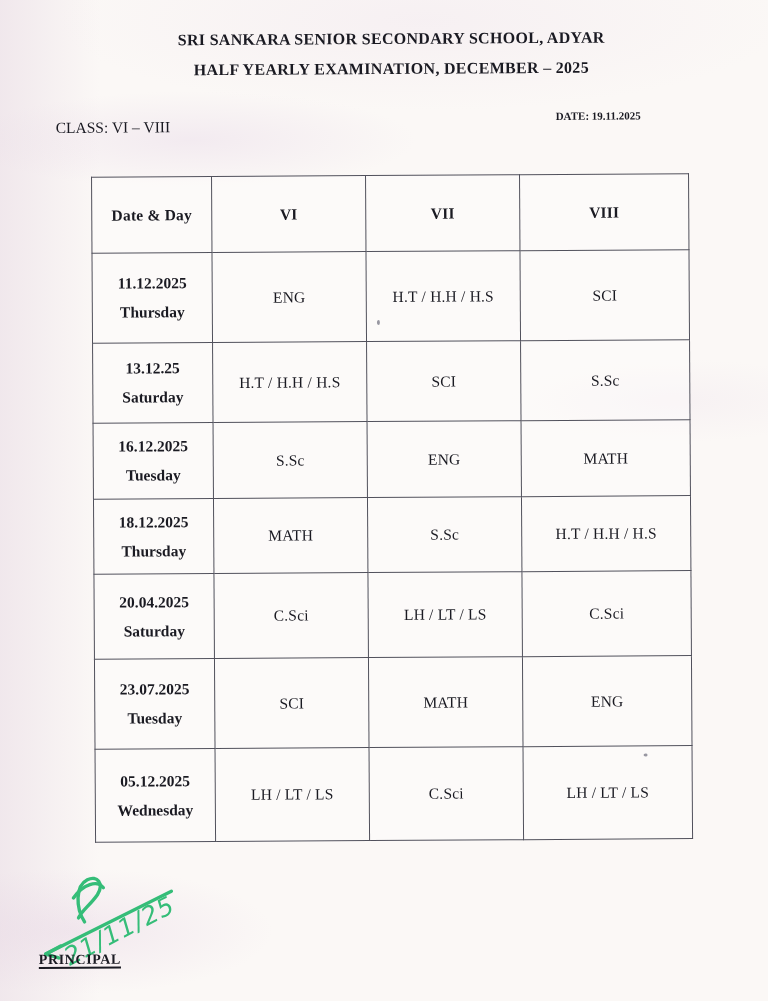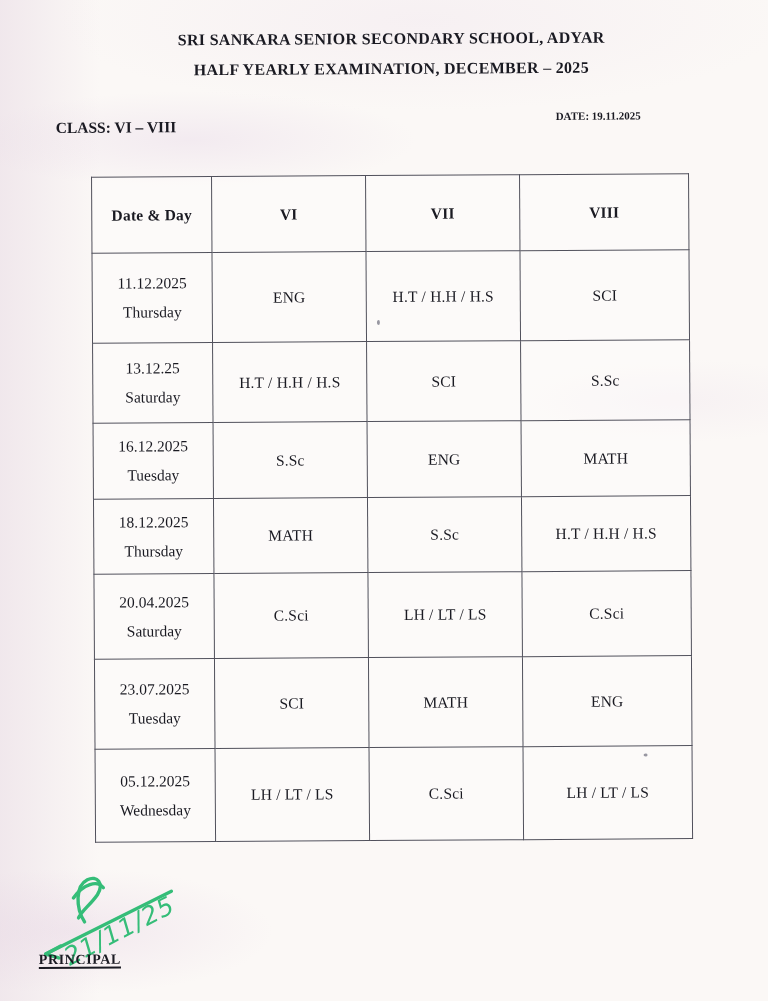--- a/index.html
+++ b/index.html
@@ -42,21 +42,21 @@
     text-align: center;
     font-size: 16px;
     font-weight: bold;
     letter-spacing: 0.3px;
   }
 
   .class-label {
     position: absolute;
     top: 117px; left: 58px;
     font-size: 15.5px;
-    font-weight: bold;
+    font-weight: normal;
   }
 
   .date-label {
     position: absolute;
     top: 111px; left: 558px;
     font-size: 11px;
     font-weight: bold;
   }
 
   table.timetable {
@@ -85,21 +85,21 @@
   tr.r0 { height: 90px; }
   tr.r1 { height: 80px; }
   tr.r2 { height: 76px; }
   tr.r3 { height: 75px; }
   tr.r4 { height: 85px; }
   tr.r5 { height: 90px; }
   tr.r6 { height: 93px; }
 
   th { font-weight: bold; letter-spacing: 0.2px; }
 
-  td.datecell { font-weight: normal; }
+  td.datecell { font-weight: bold; }
   td.datecell .date-text { margin-bottom: 11px; }
 
   td.subject { font-weight: normal; letter-spacing: 0.2px; }
 
   .signature-block {
     position: absolute;
     top: 870px; left: 25px;
     width: 210px; height: 105px;
   }
   .signature-block svg { width: 100%; height: 100%; }

